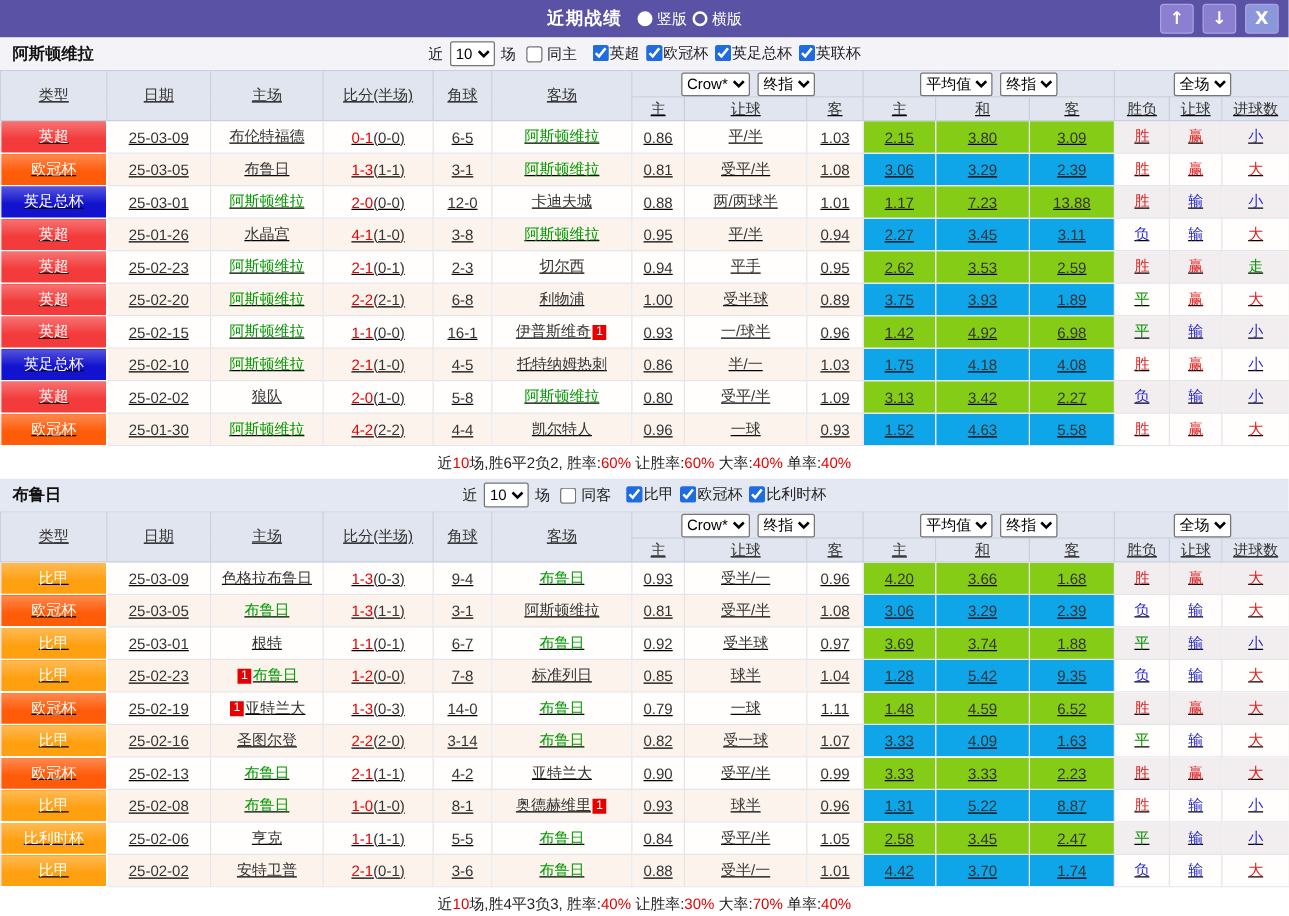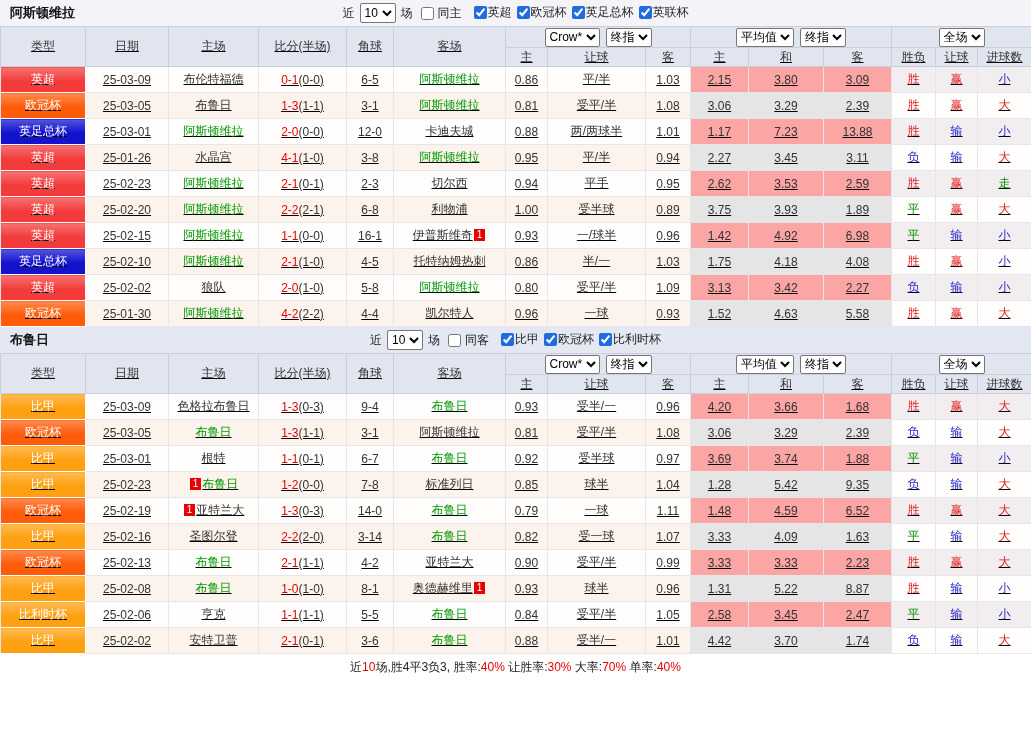--- a/index.html
+++ b/index.html
@@ -46,22 +46,22 @@
     font-weight:normal; }
   thead tr.th-top th { height:21px; }
   thead tr.th-sub th { height:19px; }
   thead th.group-cell select { font-size:12px; height:19px; border:1px solid #767676;
     border-radius:2px; background:#fff; margin:0 3px; }
   tbody td { height:26px; text-align:center; border:1px solid #e6e6ea; color:#333;
     overflow:hidden; white-space:nowrap; }
   td.lg { color:#fff; border-bottom-color:#fff; border-right-color:#fff; }
   .r-odd td { background:#fffefd; }
   .r-even td { background:#fcf4ec; }
-  .r-odd td.avg { background:#fca5a5; }
-  .r-even td.avg { background:#e5e5e5; }
+  .r-odd td.avg { background:#84cc16; }
+  .r-even td.avg { background:#0ea5e9; }
   .r-odd td.res { background:#f2eef0; }
   .r-even td.res { background:#fffefd; }
   .tname.focus { color:#009900; }
   .ft { color:#e60000; }
   .htm { color:#333; }
   .b1 { display:none; background:#e80000; color:#fff; font-size:10px; line-height:12px;
     padding:0 3px; margin:0 1px; vertical-align:1px; }
   .c-r { color:#e02222; }
   .c-b { color:#2626cc; }
   .c-g { color:#089000; }
@@ -69,20 +69,36 @@
   
   .summary { text-align:center; font-size:12px; color:#222; padding:5px 0 4px 0;
     background:#fff; }
   .summary .red { color:#e60000; }
 </style>
 </head>
 <body>
 
 <div class="page">
 
+  <div class="titlebar">
+    <div class="title-center">
+      <span class="title">近期战绩</span>
+      <span class="radio-group">
+        <span class="radio selected"></span>
+        <span class="radio-label">竖版</span>
+        <span class="radio"></span>
+        <span class="radio-label">横版</span>
+      </span>
+    </div>
+    <div class="tb-buttons">
+      <button class="tb-btn"><span>↑</span></button>
+      <button class="tb-btn"><span>↓</span></button>
+      <button class="tb-btn close"><span>X</span></button>
+    </div>
+  </div>
 
   <div id="sections-root">
       <div class="section section-0">
     <div class="section-bar">
       <span class="team">阿斯顿维拉</span>
       <span class="filters">
         <span>近</span>
         <select><option>10</option></select>
         <span>场</span>
         <input type="checkbox" style="">
@@ -316,20 +332,21 @@
     <td>0.93</td>
     <td class="avg">1.52</td>
     <td class="avg">4.63</td>
     <td class="avg">5.58</td>
     <td class="res c-r">胜</td>
     <td class="res c-r">赢</td>
     <td class="res c-r">大</td>
   </tr>
           </tbody>
     </table>
+    <div class="summary"><span>近</span><span class="red">10</span><span>场,胜6平2负2, 胜率:</span><span class="red">60%</span><span> 让胜率:</span><span class="red">60%</span><span> 大率:</span><span class="red">40%</span><span> 单率:</span><span class="red">40%</span></div>
   </div>
       <div class="section section-1">
     <div class="section-bar">
       <span class="team">布鲁日</span>
       <span class="filters">
         <span>近</span>
         <select><option>10</option></select>
         <span>场</span>
         <input type="checkbox" style="">
         <span>同客</span>

